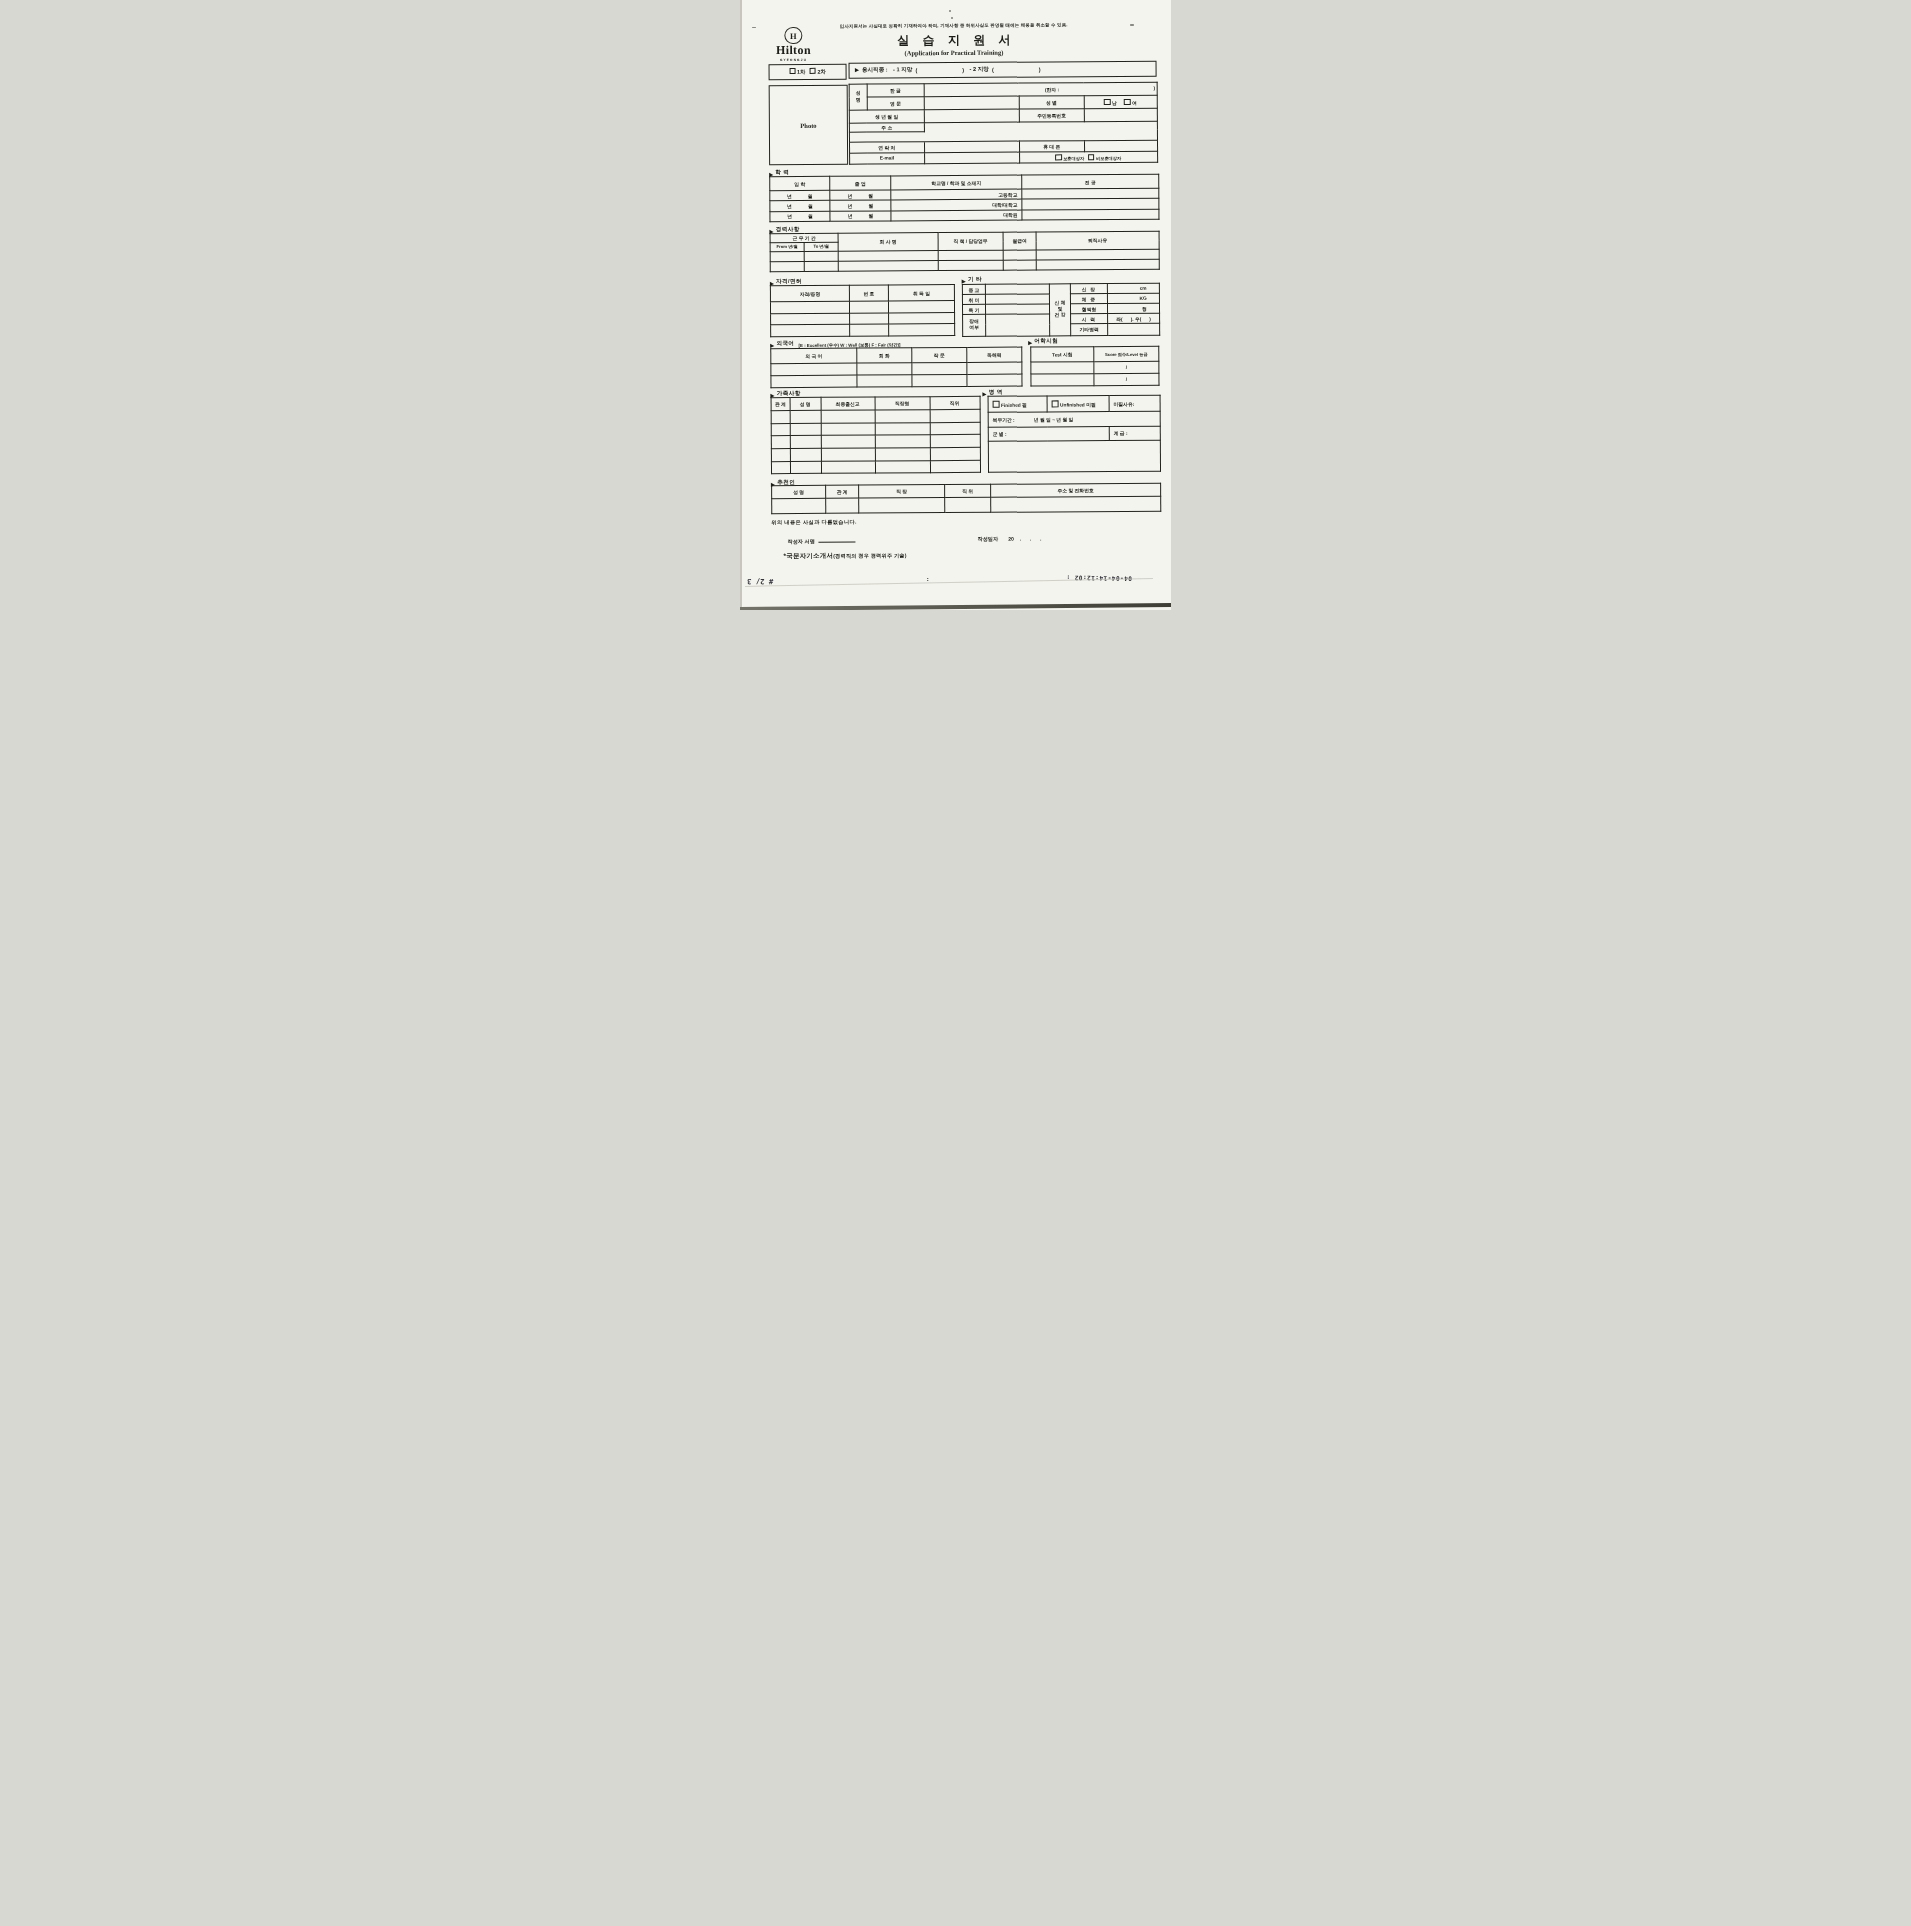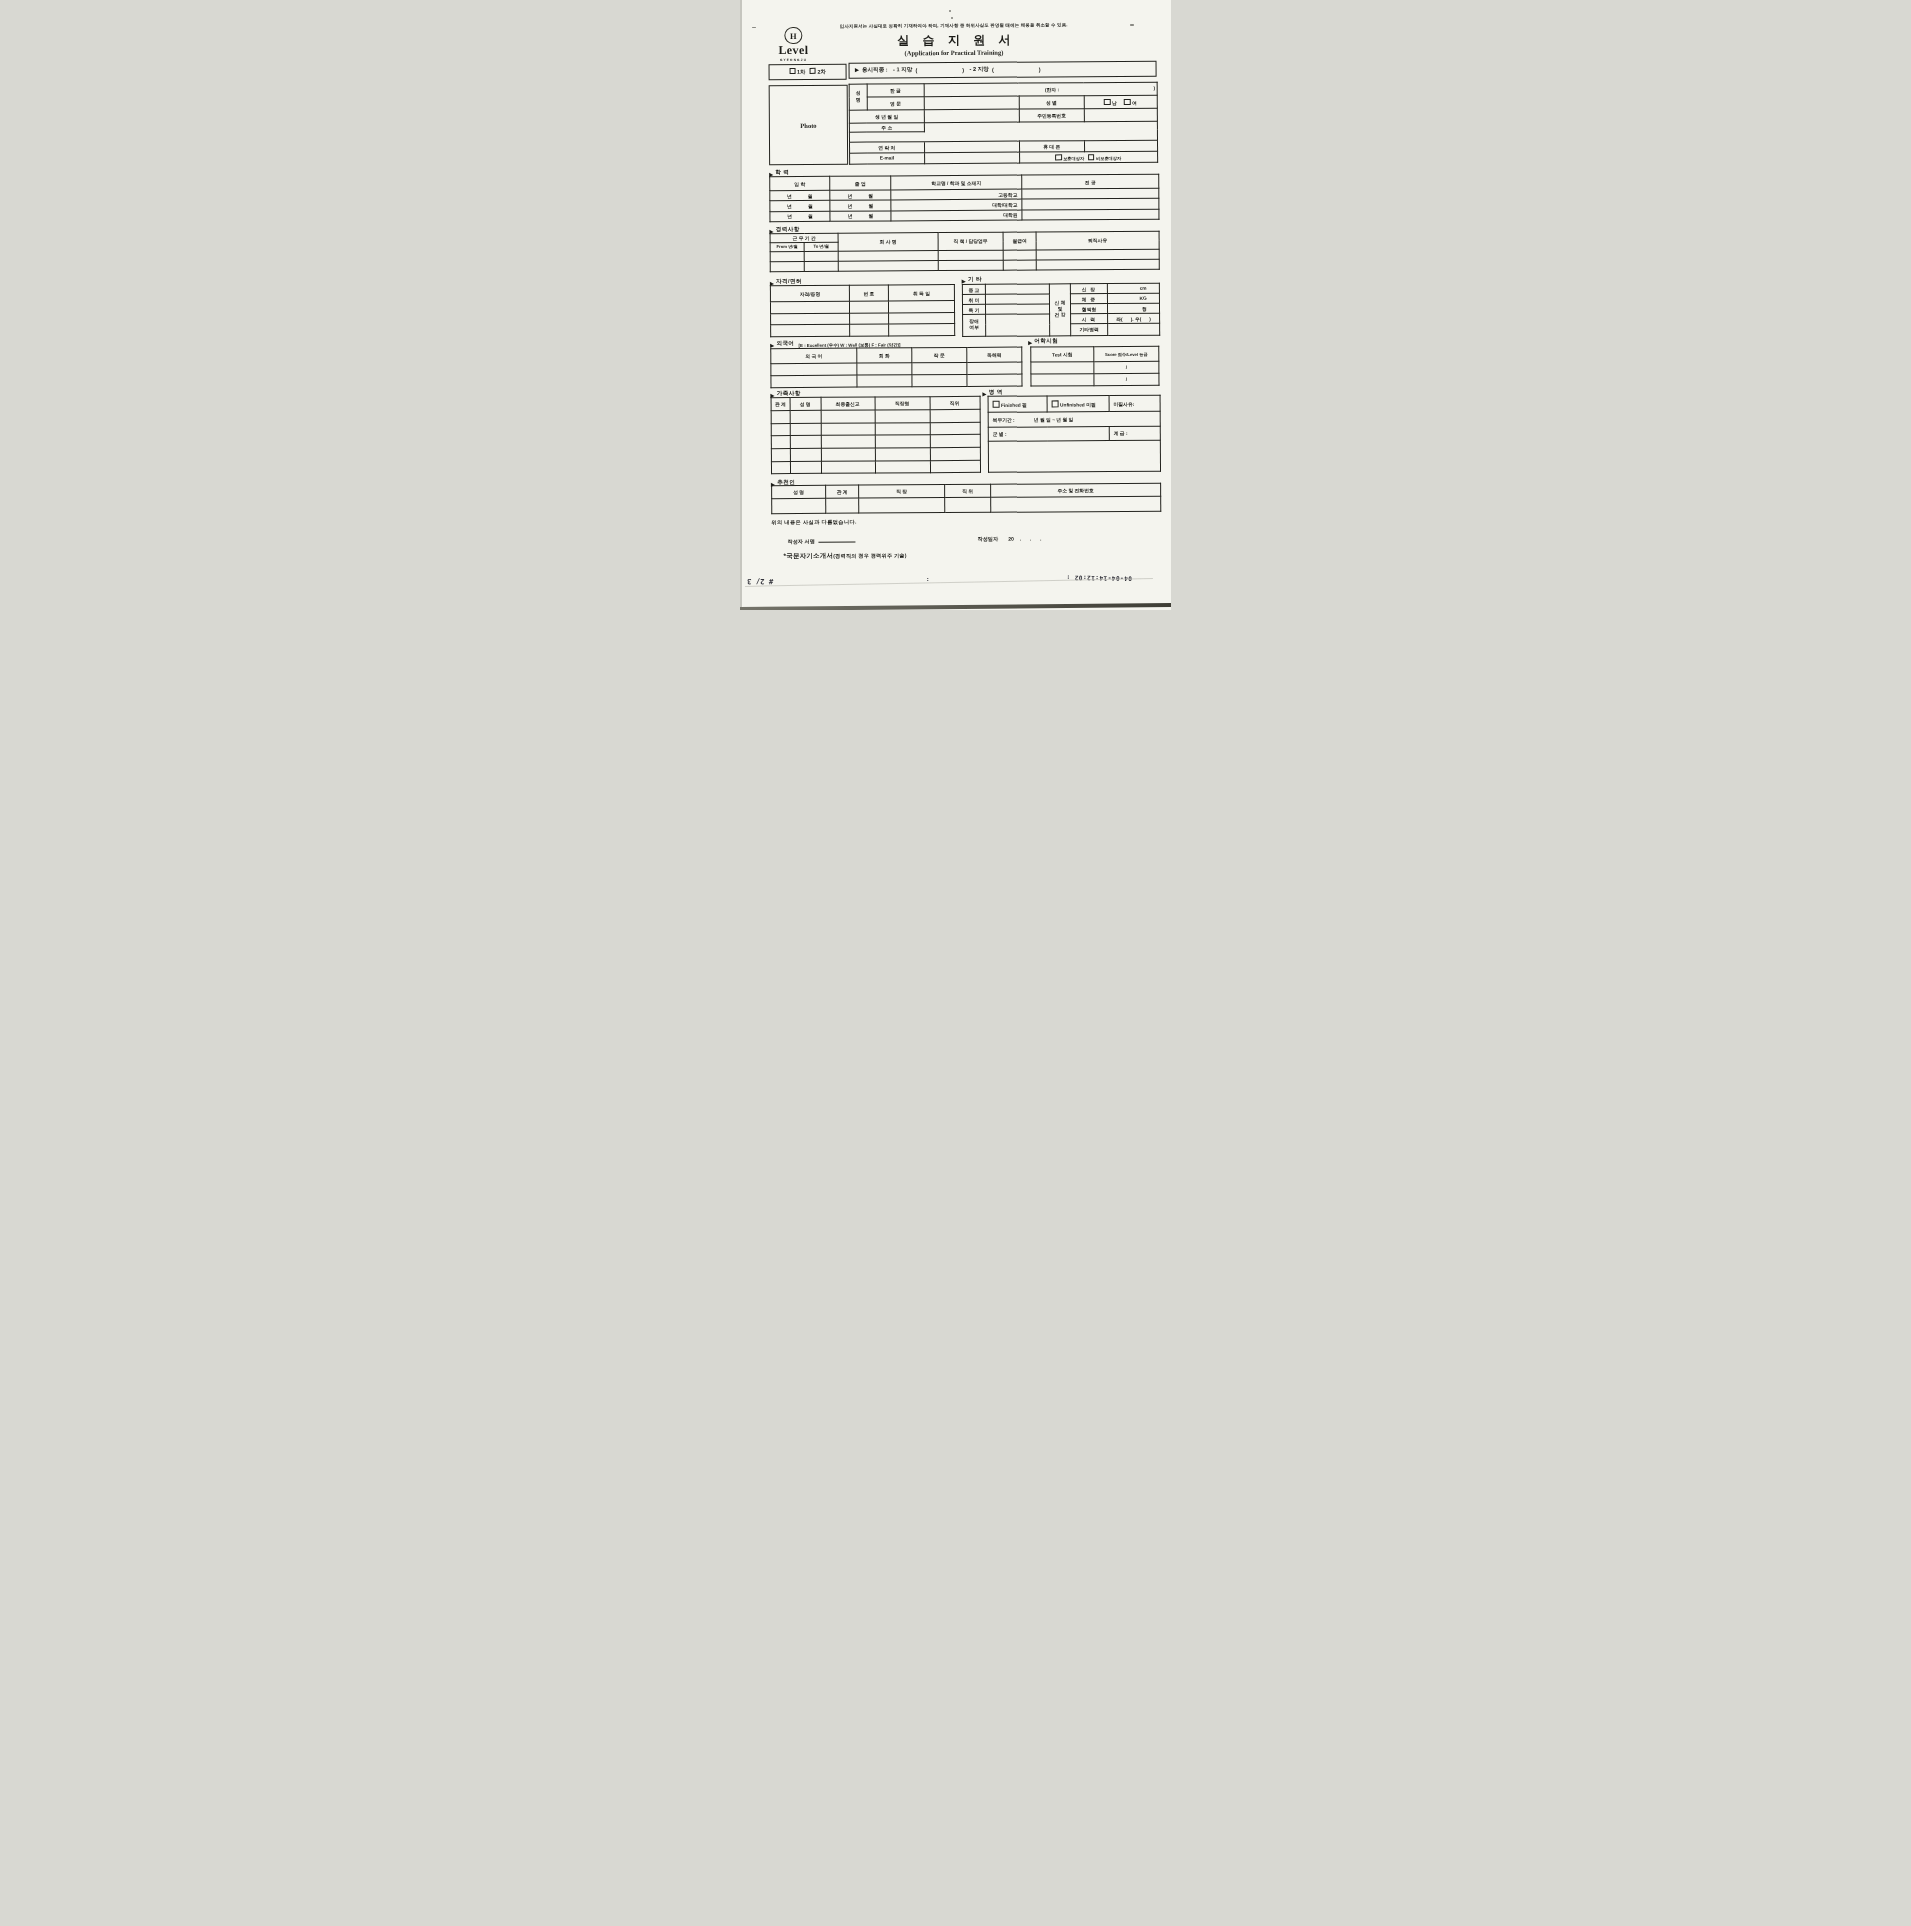--- a/index.html
+++ b/index.html
@@ -78,21 +78,21 @@
 
 <div class="page">
   <div class="edge-left"></div>
   <div class="tilt">
 
     <div class="disclaimer">입사지원서는 사실대로 정확히 기재하여야 하며, 기재사항 중 허위사실도 판명될 때에는 채용을 취소할 수 있음.</div>
     <div class="logo">
       <div class="logo-ring">
           <span>H</span>
         </div>
-      <div class="logo-brand">Level</div>
+      <div class="logo-brand">Hilton</div>
       <div class="logo-loc">GYEONGJU</div>
     </div>
     <div class="title">실 습 지 원 서</div>
     <div class="subtitle">(Application for Practical Training)</div>
 
     <div class="abs round-box">
       <span><span class="cb"></span><span>1차</span></span>
       <span><span class="cb"></span><span>2차</span></span>
     </div>
     <div class="abs position-box">

